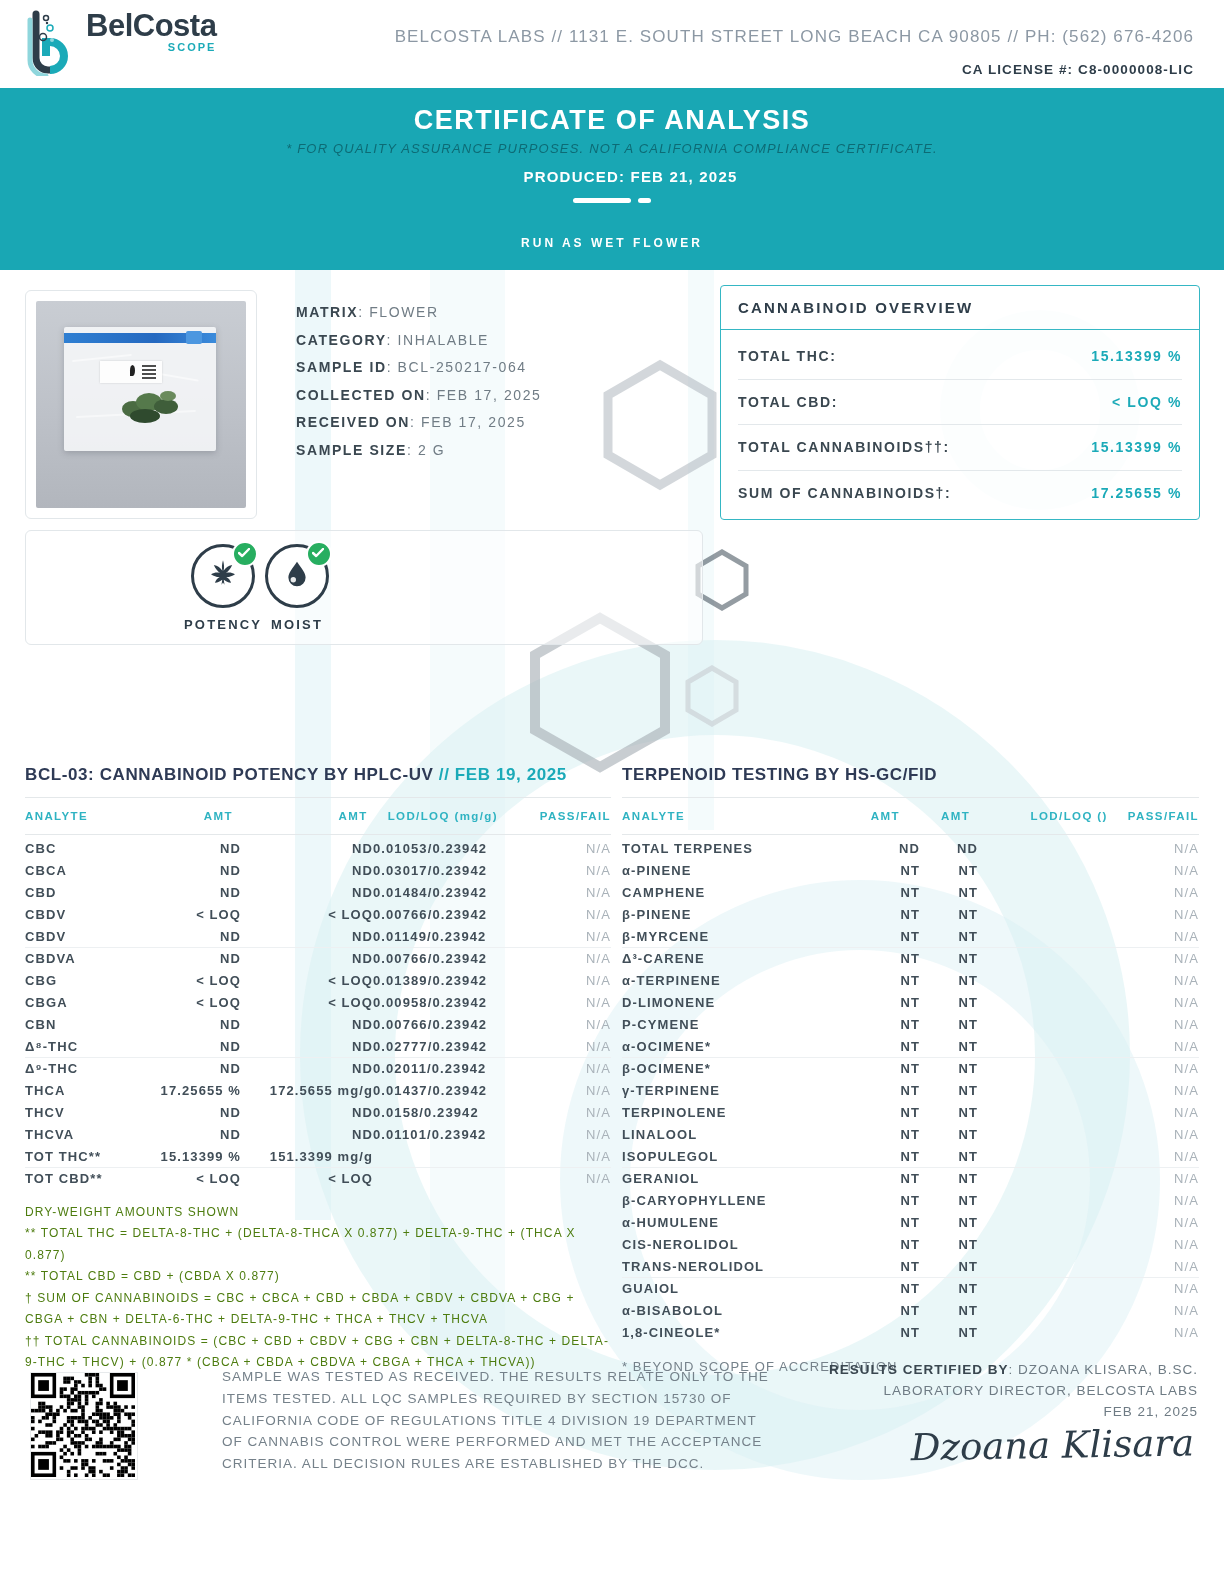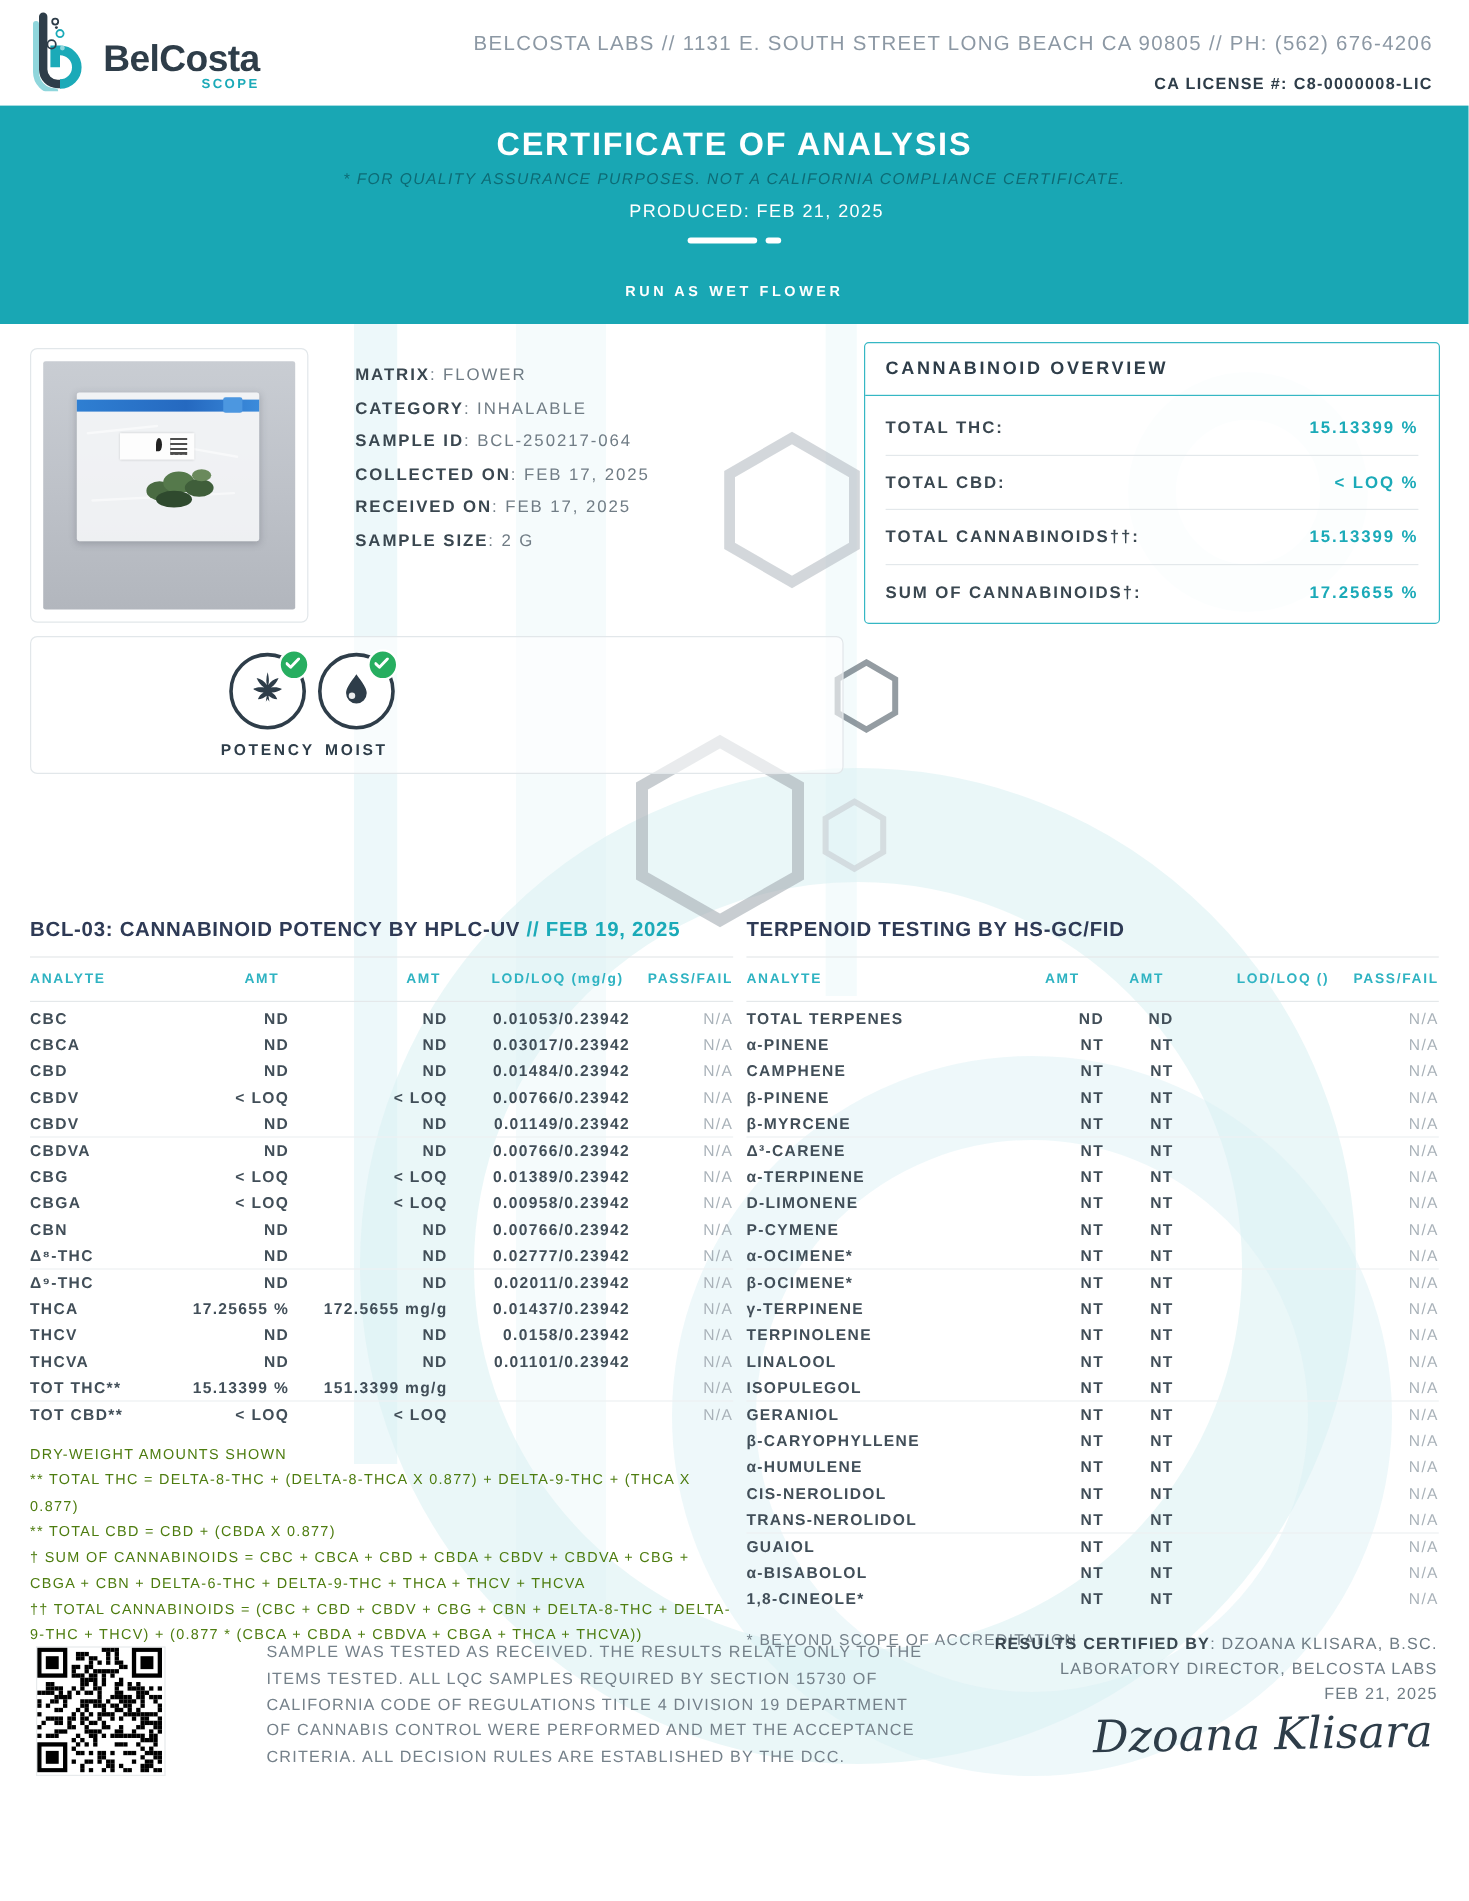--- a/index.html
+++ b/index.html
@@ -5,32 +5,32 @@
   html,body{margin:0;padding:0;background:#fff;}
   .page{position:relative;width:1224px;height:1584px;background:#fff;overflow:hidden;
         font-family:"Liberation Sans",sans-serif;color:#3D4A54;}
   
   .wm{position:absolute;inset:0;pointer-events:none;}
   .wm .stripe{position:absolute;background:#DFF3F5;}
   .wm .ring{position:absolute;border-radius:50%;border-style:solid;border-color:#D9F0F3;}
   .wm svg{position:absolute;}
   
   .header{position:absolute;top:0;left:0;right:0;height:88px;background:#fff;}
-  .logo{position:absolute;left:26px;top:10px;display:flex;align-items:flex-end;}
+  .logo{position:absolute;left:26px;top:10px;display:flex;align-items:flex-start;}
   .logo-text{margin-left:4px;line-height:1;}
   .logo-brand{font-size:31px;font-weight:bold;color:#2E3D49;letter-spacing:-0.5px;}
   .logo-labs{font-size:11px;font-weight:bold;color:#1BAAB8;letter-spacing:2px;text-align:right;margin-top:1px;}
   .hdr-right{position:absolute;right:30px;top:0;text-align:right;}
   .hdr-addr{margin-top:27px;font-size:17px;letter-spacing:1.1px;color:#8C98A4;}
   .hdr-lic{margin-top:15px;font-size:13.5px;letter-spacing:1.1px;color:#2E3D49;font-weight:bold;}
   
   .banner{position:absolute;top:88px;left:0;right:0;height:182px;background:#19A7B4;text-align:center;color:#fff;}
   .banner-title{position:absolute;top:17px;left:0;right:0;font-size:27px;font-weight:bold;letter-spacing:1.5px;}
   .banner-sub{position:absolute;top:53px;left:0;right:0;font-size:13px;font-style:italic;color:#0D6B75;letter-spacing:1.2px;}
-  .banner-prod{position:absolute;top:80px;left:0;right:0;font-size:15px;font-weight:normal;letter-spacing:1.2px;padding-left:37px;}
+  .banner-prod{position:absolute;top:80px;left:0;right:0;font-size:15px;font-weight:bold;letter-spacing:1.2px;padding-left:37px;}
   .banner-div{position:absolute;top:110px;left:0;right:0;height:5px;}
   .banner-div span{display:inline-block;height:5px;border-radius:3px;background:#fff;vertical-align:top;}
   .banner-div .b1{width:58px;margin-right:7px;}
   .banner-div .b2{width:13px;}
   .banner-run{position:absolute;top:148px;left:0;right:0;font-size:12px;font-weight:bold;letter-spacing:3px;}
   
   .photo-card{position:absolute;left:25px;top:290px;width:230px;height:227px;background:#fff;
               border:1px solid #E2E7EA;border-radius:6px;}
   .photo{position:absolute;left:10px;top:10px;right:10px;bottom:10px;border-radius:2px;
          background:linear-gradient(180deg,#C9CDD3 0%,#BDC1C8 55%,#B2B6BD 100%);overflow:hidden;}
@@ -75,21 +75,21 @@
   .thead{display:flex;align-items:center;height:36px;border-bottom:1px solid #E4E8EA;
          font-size:11.5px;font-weight:bold;color:#2FB3C2;letter-spacing:1.4px;gap:20px;}
   .trow{display:flex;align-items:center;height:21.8px;font-size:13px;font-weight:bold;color:#414E58;letter-spacing:1.1px;}
   .trow.sep{border-bottom:1px solid #EDF0F2;}
   .tbody{padding-top:3px;}
   .c{white-space:nowrap;overflow:visible;}
   
   .L0{width:118px;text-align:left;}
   .L1{width:98px;text-align:right;}
   .L2{width:132px;text-align:right;}
-  .L3{width:152px;text-align:right;}
+  .L3{width:152px;}
   .L4{flex:1;text-align:right;}
   
   .R0{width:240px;text-align:left;}
   .R1{width:58px;text-align:right;}
   .R2{width:58px;text-align:right;}
   .R3{width:136px;text-align:right;}
   .R4{flex:1;text-align:right;}
   .na{color:#A9B2B9;font-weight:normal;}
   .fnotes{margin-top:12px;font-size:12px;color:#4d7c0f;letter-spacing:1.1px;line-height:21.5px;}
   .fnote-star{margin-top:16px;font-size:13px;color:#75818A;letter-spacing:1.1px;}

